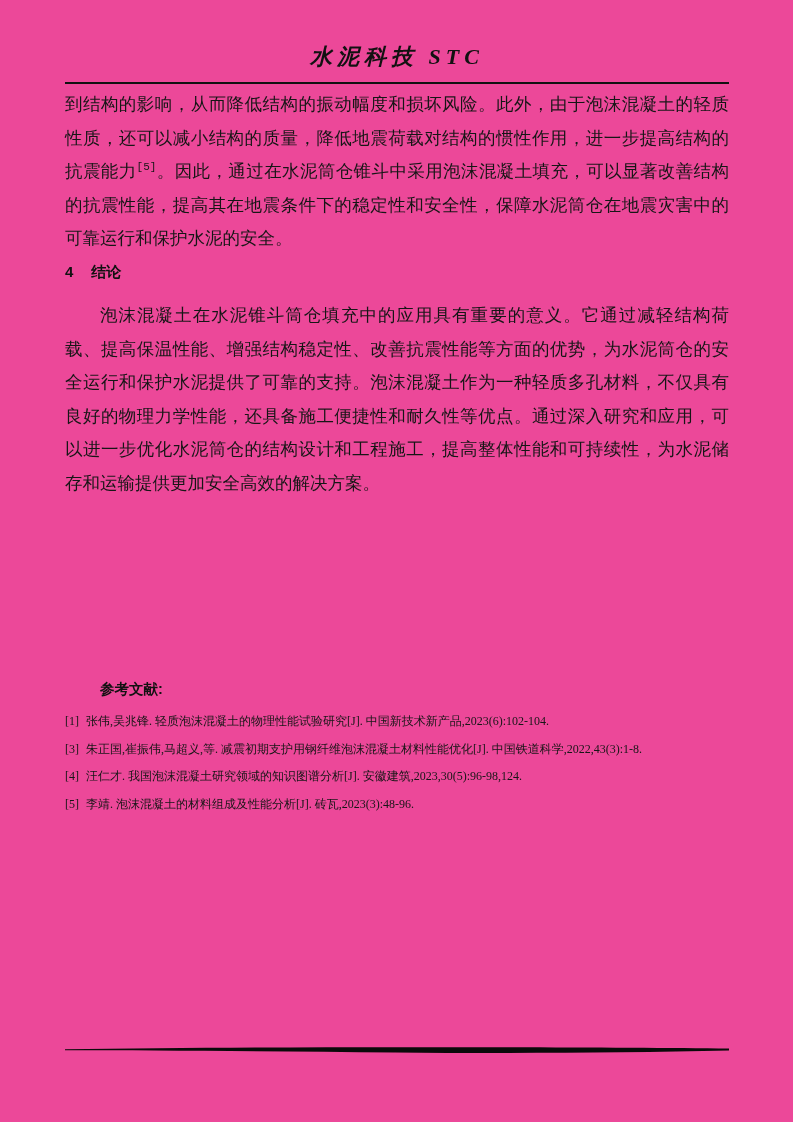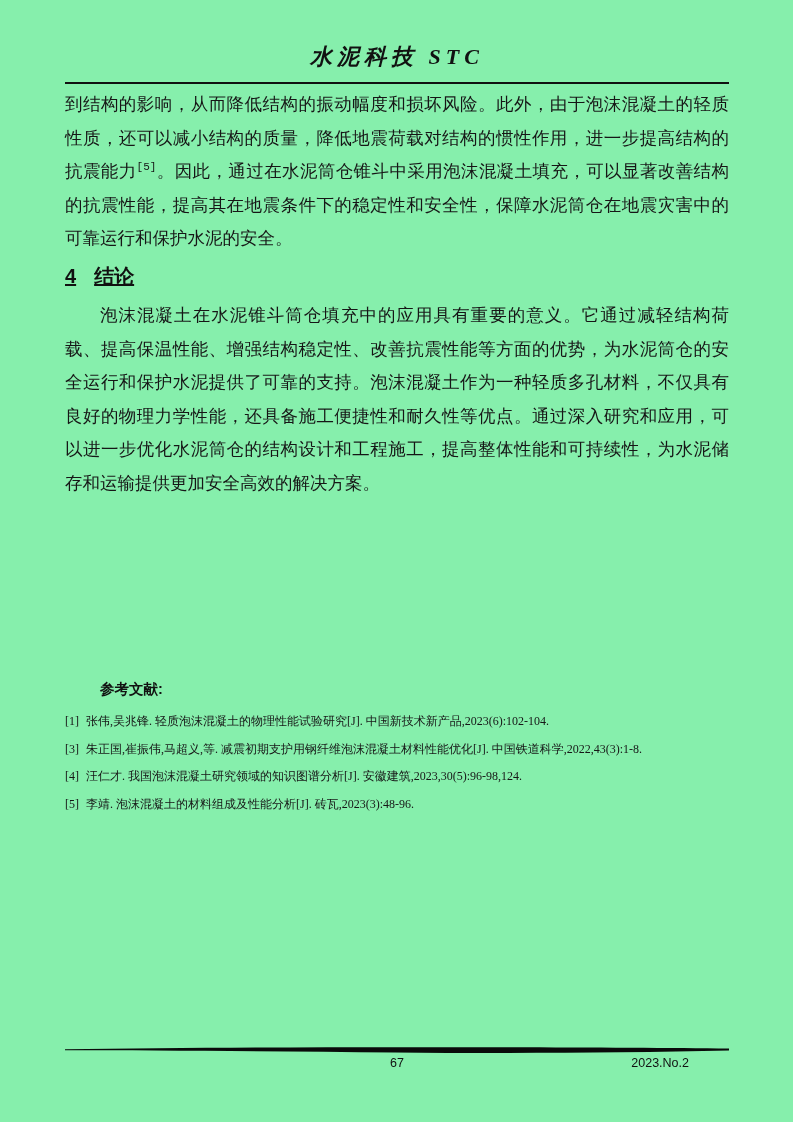--- a/index.html
+++ b/index.html
@@ -4,21 +4,21 @@
 <style>
   * { margin: 0; padding: 0; box-sizing: border-box; }
   html, body { background: #e8e8e8; }
   body { font-family: "Liberation Serif", "DejaVu Serif", serif; }
 
   .page {
     position: relative;
     width: 793px;
     height: 1122px;
     margin: 0 auto;
-    background: #86efac;
+    background: #ec4899;
     color: #151515;
     overflow: hidden;
   }
 
   
   .journal-header {
     position: absolute;
     top: 42px;
     left: 65px;
     width: 664px;
@@ -58,25 +58,24 @@
     font-size: 11px;
     line-height: 0;
     vertical-align: super;
   }
 
   .section-heading {
     position: absolute;
     top: 263px;
     left: 65px;
     width: 664px;
-    font-size: 20px;
+    font-size: 15px;
     font-weight: bold;
     color: #111;
     font-family: "Liberation Sans", "DejaVu Sans", sans-serif;
-    text-decoration: underline;
   }
   .section-heading .sec-num { margin-right: 18px; }
 
   .para-conclusion { top: 300px; }
   .para-conclusion { text-indent: 2em; }
 
   
   .references {
     position: absolute;
     top: 680px;
@@ -160,18 +159,14 @@
 
     <div class="ref-line"><span class="ref-label">[5]</span><span>李靖. 泡沫混凝土的材料组成及性能分析[J]. 砖瓦,2023(3):48-96.</span></div>
   </div>
 
   <div class="footer-rule">
     <svg width="664" height="9" viewBox="0 0 664 9" aria-hidden="true">
       <path d="M0,3.2 C120,1.6 260,0.9 400,1.2 C500,1.4 600,1.8 664,2.6
                L664,4.6 C560,6.8 440,7.6 330,6.4 C210,5.2 90,4.4 0,4.2 Z" fill="#0a0a0a"></path>
     </svg>
   </div>
-  <div class="footer-row">
-    <span class="footer-page-number">67</span>
-    <span class="footer-issue">2023.No.2</span>
-  </div>
 
 </div>
 
 </body></html>

